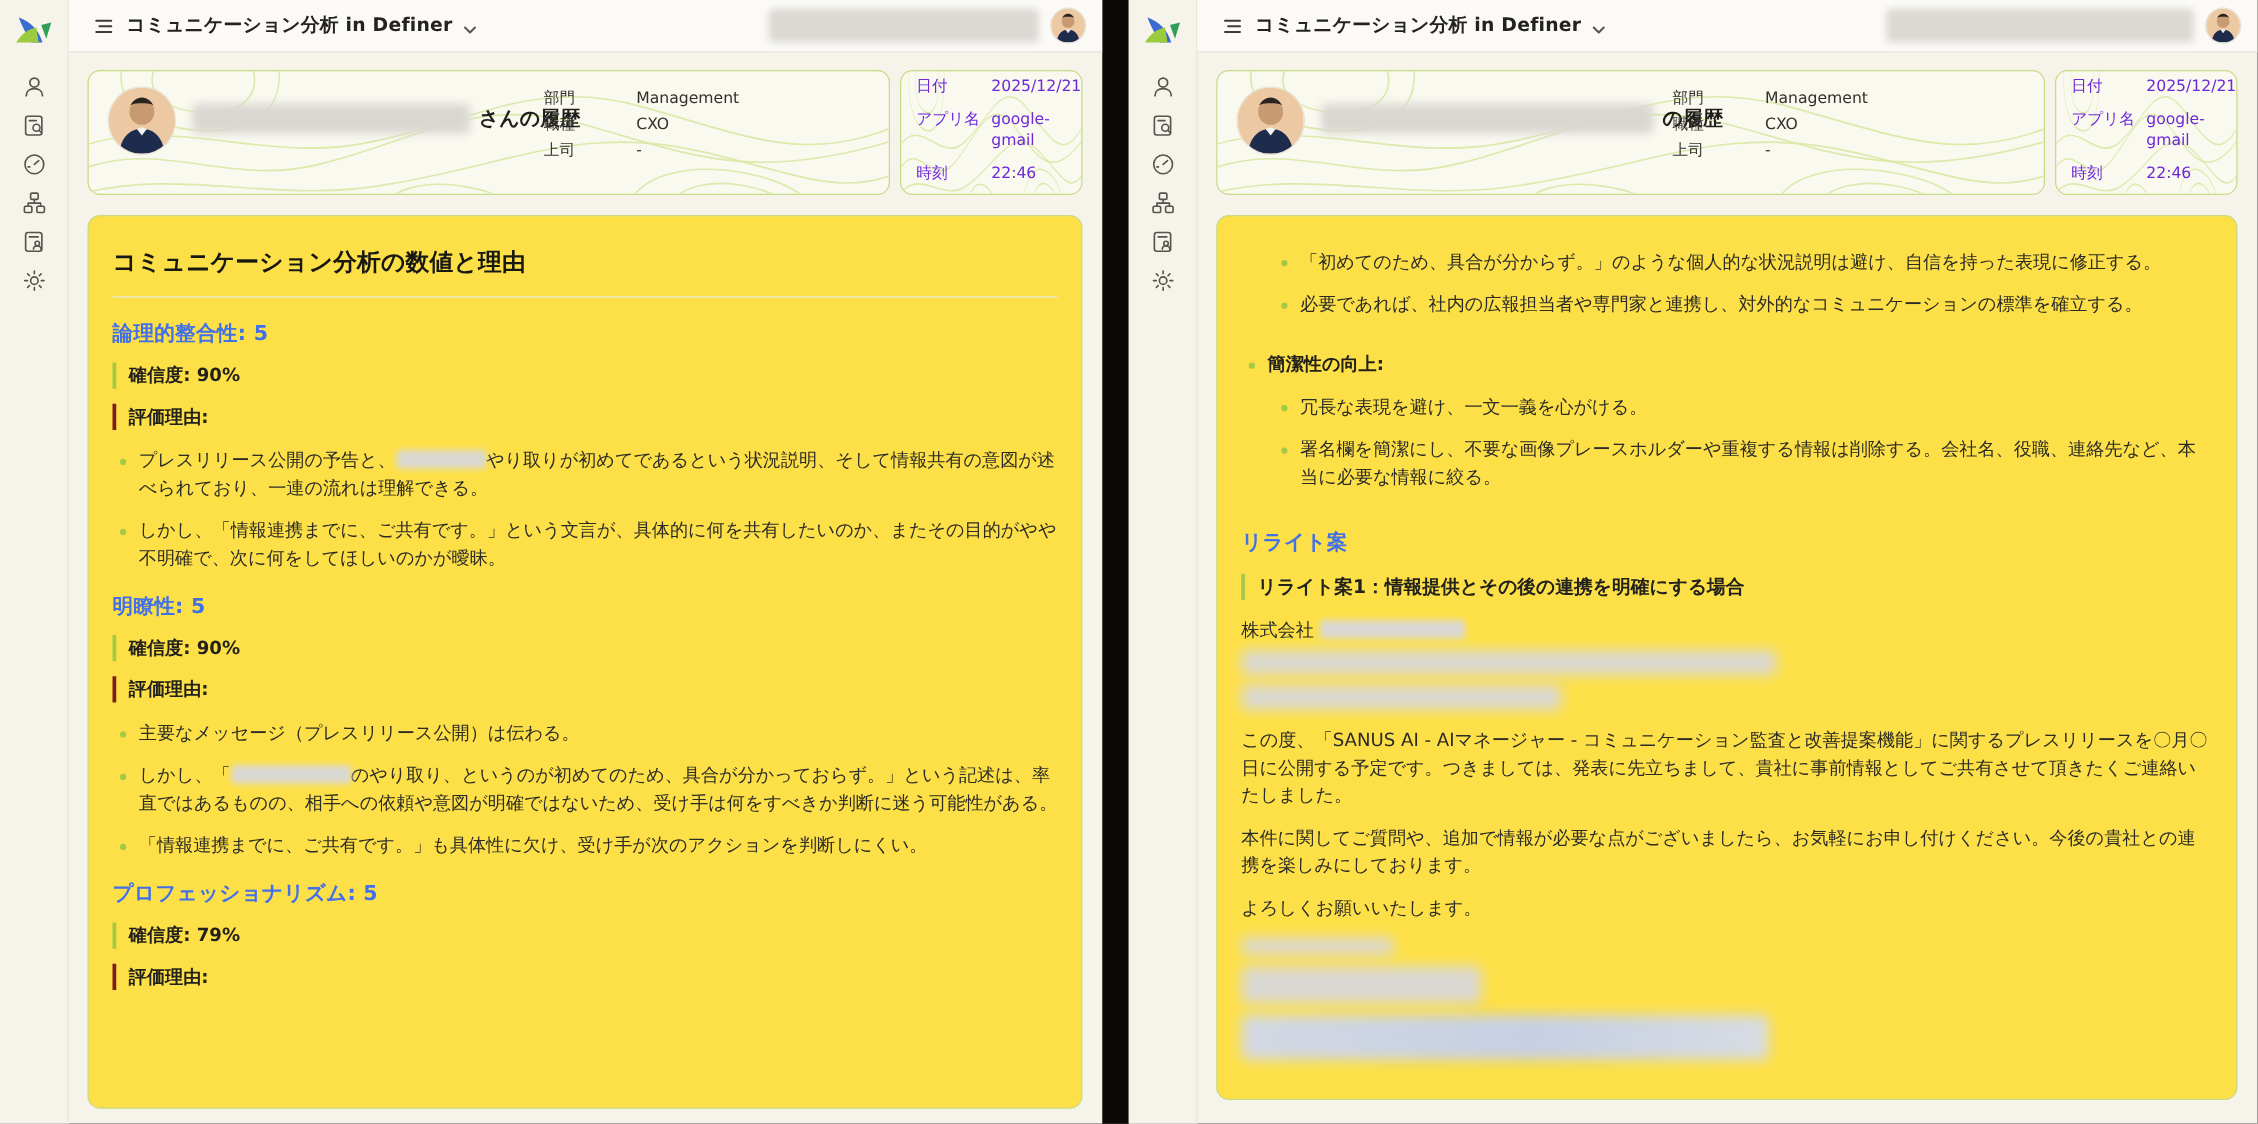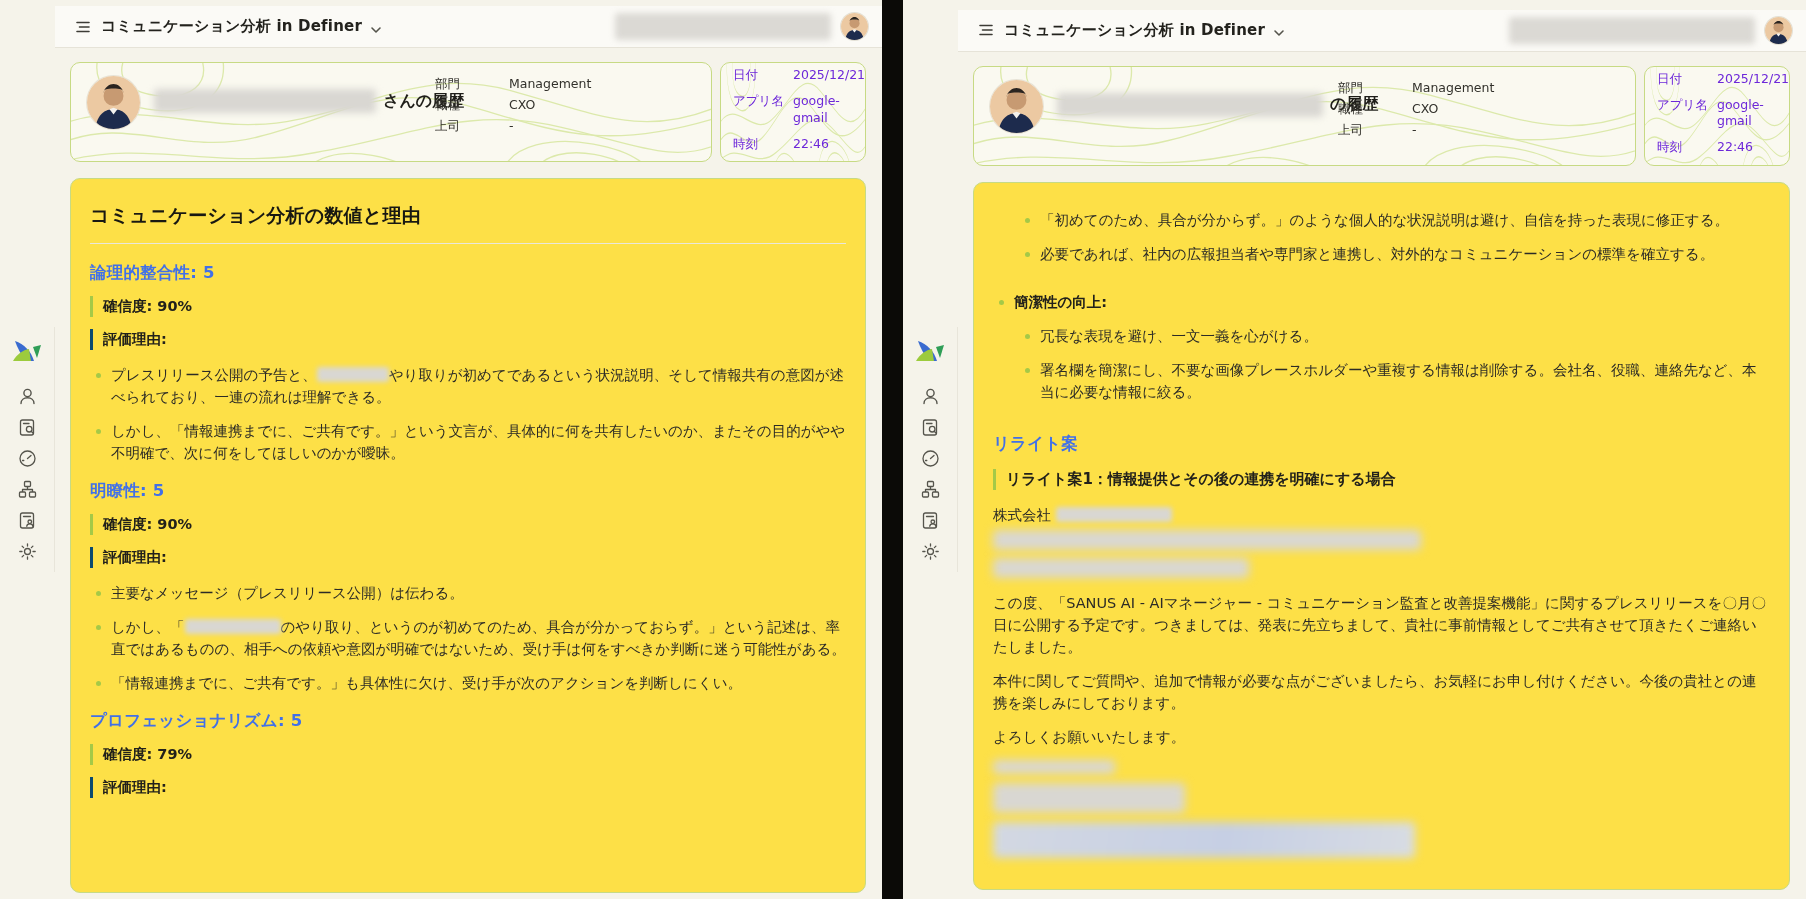--- a/index.html
+++ b/index.html
@@ -1,19 +1,19 @@
 <!DOCTYPE html>
 <html lang="ja"><head>
 <meta charset="utf-8">
 <style>
   * { margin:0; padding:0; box-sizing:border-box; }
   html,body { width:1806px; height:899px; overflow:hidden; }
   body { background:#0b0a07; display:flex; font-family:"DejaVu Sans","Liberation Sans",sans-serif; color:#2c2b26; }
 
-  .window { background:#f5f3ea; height:899px; display:flex;align-items:center; }
+  .window { background:#f5f3ea; height:899px; display:flex; }
   .window.left  { width:882px; }
   .window.right { width:903px; }
   .divider { width:21px; height:899px; background:#0b0a07; flex-shrink:0; }
 
   
   .sidebar { width:55px; flex-shrink:0; background:#f5f3ea; border-right:1px solid #e8e5da;
              display:flex; flex-direction:column; align-items:center; padding-top:11px; }
   .logo { width:30px; height:28px; margin-bottom:20px; cursor:pointer; }
   .side-icon { width:21px; height:21px; margin-bottom:10px; color:#55544c; cursor:pointer; }
   .side-icon svg { width:21px; height:21px; }
@@ -63,21 +63,21 @@
   .ccard { margin-top:16px; background:#fde047; border:1.5px solid #c7da84; border-radius:10px;
            padding:24px 19px 0 19px; overflow:hidden; flex-shrink:0; }
   .window.left  .ccard { height:715px; }
   .window.right .ccard { height:708px; padding-top:12px; }
 
   .doc-h1 { font-size:19px; font-weight:700; color:#181812; padding-bottom:14px;
             border-bottom:1px solid #e9e7dc; margin-bottom:18px; letter-spacing:.2px; }
   .doc-h2 { font-size:16.5px; font-weight:700; color:#4170e8; margin:16px 0 12px; letter-spacing:.2px; }
   .kpi    { border-left:3px solid #a5c947; padding:1px 0 1px 10px; font-weight:700;
             font-size:14.5px; color:#22211b; margin-bottom:12px; }
-  .reason { border-left:3px solid #0c4a6e; padding:1px 0 1px 10px; font-weight:700;
+  .reason { border-left:3px solid #7f1d1d; padding:1px 0 1px 10px; font-weight:700;
             font-size:14.5px; color:#22211b; margin-bottom:12px; }
 
   ul.bullets { list-style:none; margin:14px 0 16px; }
   ul.bullets li { position:relative; padding-left:21px; font-size:14.5px; line-height:22px;
                   margin-bottom:12px; color:#2c2b26; }
   ul.bullets li::before { content:""; position:absolute; left:6px; top:9px; width:5px; height:5px;
                           border-radius:50%; background:#a5c947; }
   ul.bullets li.bold { font-weight:700; color:#22211b; }
   ul.bullets.lvl2 { margin-left:26px; }
   .group-gap { margin-top:26px !important; }

